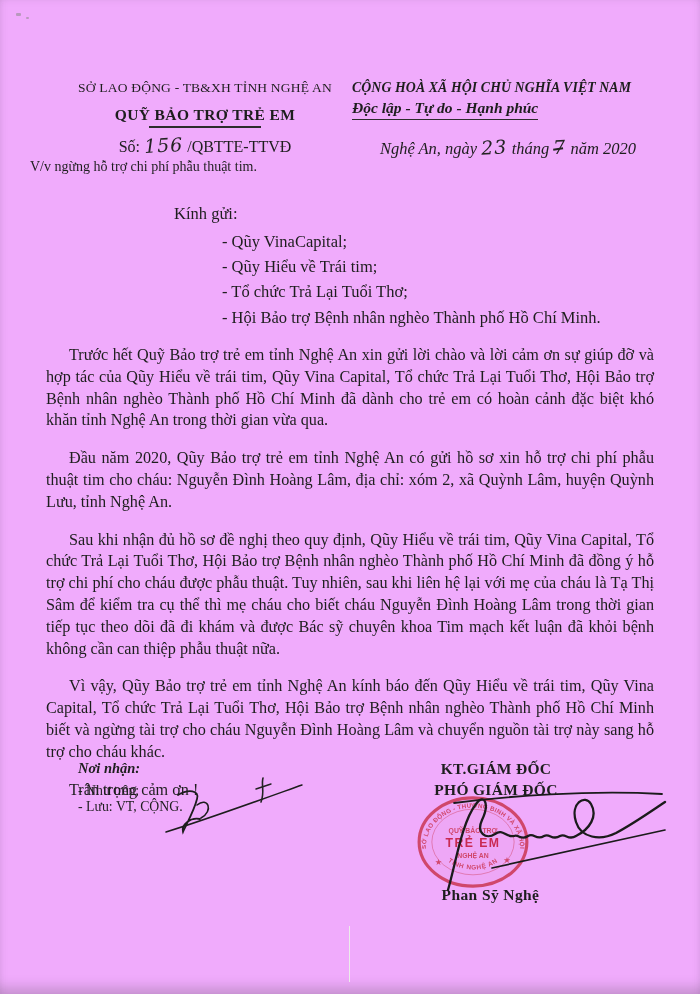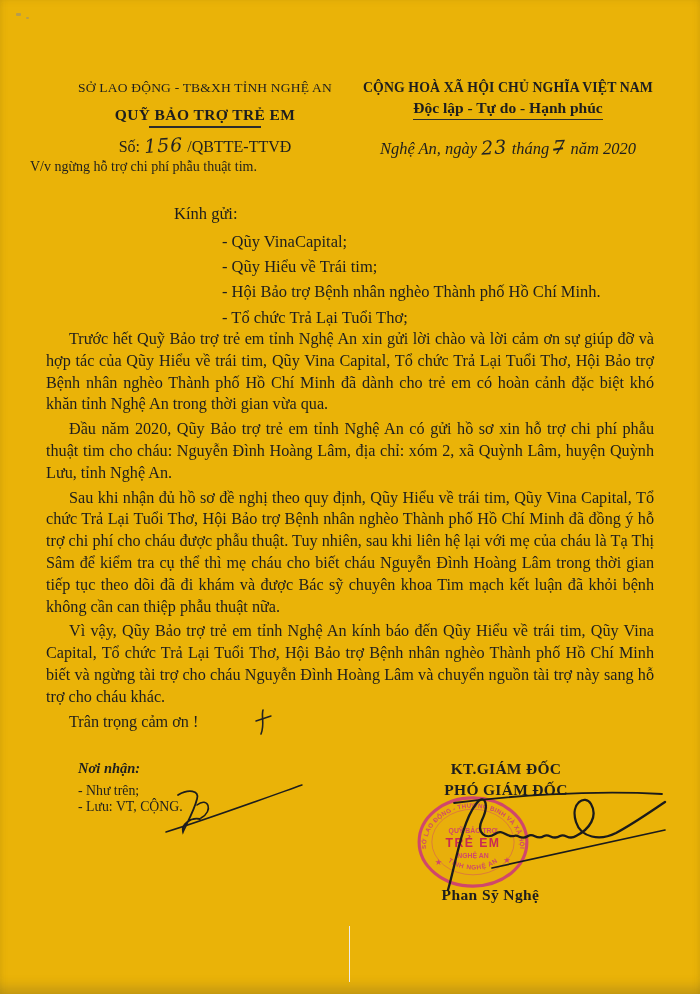--- a/index.html
+++ b/index.html
@@ -6,36 +6,36 @@
   body{
     width:700px;height:994px;
     background:#f6f6f4;
     font-family:"Liberation Serif", serif;
     color:#1e1e1e;
     position:relative;
     overflow:hidden;
   }
   .page{
     position:absolute;inset:0;
-    background:#eab308;
+    background:#f0abfc;
     box-shadow:
       inset 0 -16px 12px -9px rgba(60,60,58,0.22),
       inset 0 5px 8px -6px rgba(60,60,58,0.10),
       inset 7px 0 9px -7px rgba(60,60,58,0.12),
       inset -7px 0 9px -7px rgba(60,60,58,0.12);
   }
   .speck{position:absolute;background:#8a8a88;border-radius:1px;opacity:.55;}
 
   
   .org-block{position:absolute;left:38px;top:80px;width:334px;text-align:center;}
   .org-line1{font-size:13.5px;letter-spacing:.2px;white-space:nowrap;}
   .org-line2{font-size:15.5px;font-weight:bold;margin-top:10px;letter-spacing:.4px;}
   .org-underline{width:112px;height:1.6px;background:#2c2c2c;margin:2px auto 0;}
 
-  .national-block{position:absolute;left:352px;top:80px;width:312px;text-align:center;}
+  .national-block{position:absolute;left:352px;top:80px;width:312px;text-align:left;font-style:italic;}
   .nat-line1{font-size:13.8px;font-weight:bold;white-space:nowrap;letter-spacing:.1px;}
   .nat-line2{display:inline-block;font-size:15.5px;font-weight:bold;margin-top:3px;
              border-bottom:1.6px solid #2c2c2c;padding-bottom:2px;}
 
   .doc-number{position:absolute;left:38px;top:134px;width:334px;text-align:center;font-size:16px;}
   .subject{position:absolute;left:30px;top:159px;width:350px;text-align:left;font-size:14px;}
   .date-line{position:absolute;left:352px;top:136px;width:312px;text-align:center;
              font-size:16.5px;font-style:italic;}
 
   .hand{font-family:"DejaVu Serif", serif;font-style:italic;font-size:19px;
@@ -44,30 +44,30 @@
   .hand-7::after{content:"";position:absolute;left:0px;top:54%;width:10px;height:1.6px;
                  background:#242424;transform:rotate(-6deg);}
 
   
   .kinh-gui{position:absolute;left:174px;top:204px;font-size:16.5px;}
   .recipients{position:absolute;left:222px;top:229px;font-size:16.5px;line-height:25.2px;}
 
   
   .body-text{position:absolute;left:46px;top:329px;width:608px;
              font-size:16.2px;line-height:21.8px;text-align:justify;}
-  .body-text p{margin:0 0 3px 0;text-indent:23px;}
+  .body-text p{margin:16px 0 3px 0;text-indent:23px;}
   .closing{margin:5px 0 0 118px;text-indent:0;position:relative;}
   .closing-mark{position:absolute;left:208px;top:-4px;}
 
   
   .noi-nhan{position:absolute;left:78px;top:760px;font-size:13.8px;line-height:16.5px;}
   .noi-nhan .nn-title{font-weight:bold;font-style:italic;font-size:14.5px;margin-bottom:6px;}
   .hand-initials{position:absolute;left:150px;top:775px;}
 
-  .sign-block{position:absolute;left:416px;top:758px;width:180px;text-align:center;
+  .sign-block{position:absolute;left:406px;top:758px;width:180px;text-align:center;
               font-size:15.5px;font-weight:bold;line-height:21px;letter-spacing:.3px;}
   .signer-name{position:absolute;left:408px;top:886px;width:165px;text-align:center;
                font-size:15.5px;font-weight:bold;letter-spacing:.4px;}
   .seal{position:absolute;left:414px;top:794px;width:118px;height:96px;}
   .signature{position:absolute;left:418px;top:778px;width:252px;height:118px;}
   .fold-line{position:absolute;left:349px;top:926px;width:1px;height:56px;background:#ececea;}
 </style>
 </head>
 <body>
 
@@ -100,22 +100,22 @@
     <span class="hand">23</span>
     <span>tháng</span>
     <span class="hand hand-7">7</span>
     <span>năm 2020</span>
   </div>
 
   <div class="kinh-gui">Kính gửi:</div>
   <div class="recipients">
     <div>- Qũy VinaCapital;</div>
     <div>- Qũy Hiểu về Trái tim;</div>
+    <div>- Tổ chức Trả Lại Tuổi Thơ;</div>
     <div>- Hội Bảo trợ Bệnh nhân nghèo Thành phố Hồ Chí Minh.</div>
-    <div>- Tổ chức Trả Lại Tuổi Thơ;</div>
   </div>
 
   <div class="body-text">
     <p>Trước hết Quỹ Bảo trợ trẻ em tỉnh Nghệ An xin gửi lời chào và lời cảm ơn sự giúp đỡ và hợp tác của Qũy Hiểu về trái tim, Qũy Vina Capital, Tổ chức Trả Lại Tuổi Thơ, Hội Bảo trợ Bệnh nhân nghèo Thành phố Hồ Chí Minh đã dành cho trẻ em có hoàn cảnh đặc biệt khó khăn tỉnh Nghệ An trong thời gian vừa qua.</p>
     <p>Đầu năm 2020, Qũy Bảo trợ trẻ em tỉnh Nghệ An có gửi hồ sơ xin hỗ trợ chi phí phẫu thuật tim cho cháu: Nguyễn Đình Hoàng Lâm, địa chỉ: xóm 2, xã Quỳnh Lâm, huyện Quỳnh Lưu, tỉnh Nghệ An.</p>
     <p>Sau khi nhận đủ hồ sơ đề nghị theo quy định, Qũy Hiểu về trái tim, Qũy Vina Capital, Tổ chức Trả Lại Tuổi Thơ, Hội Bảo trợ Bệnh nhân nghèo Thành phố Hồ Chí Minh đã đồng ý hỗ trợ chi phí cho cháu được phẫu thuật. Tuy nhiên, sau khi liên hệ lại với mẹ của cháu là Tạ Thị Sâm để kiểm tra cụ thể thì mẹ cháu cho biết cháu Nguyễn Đình Hoàng Lâm trong thời gian tiếp tục theo dõi đã đi khám và được Bác sỹ chuyên khoa Tim mạch kết luận đã khỏi bệnh không cần can thiệp phẫu thuật nữa.</p>
     <p>Vì vậy, Qũy Bảo trợ trẻ em tỉnh Nghệ An kính báo đến Qũy Hiểu về trái tim, Qũy Vina Capital, Tổ chức Trả Lại Tuổi Thơ, Hội Bảo trợ Bệnh nhân nghèo Thành phố Hồ Chí Minh biết và ngừng tài trợ cho cháu Nguyễn Đình Hoàng Lâm và chuyển nguồn tài trợ này sang hỗ trợ cho cháu khác.</p>
     <p class="closing">
       <span>Trân trọng cảm ơn !</span>
       <svg class="closing-mark" width="20" height="28" viewBox="0 0 20 28">

